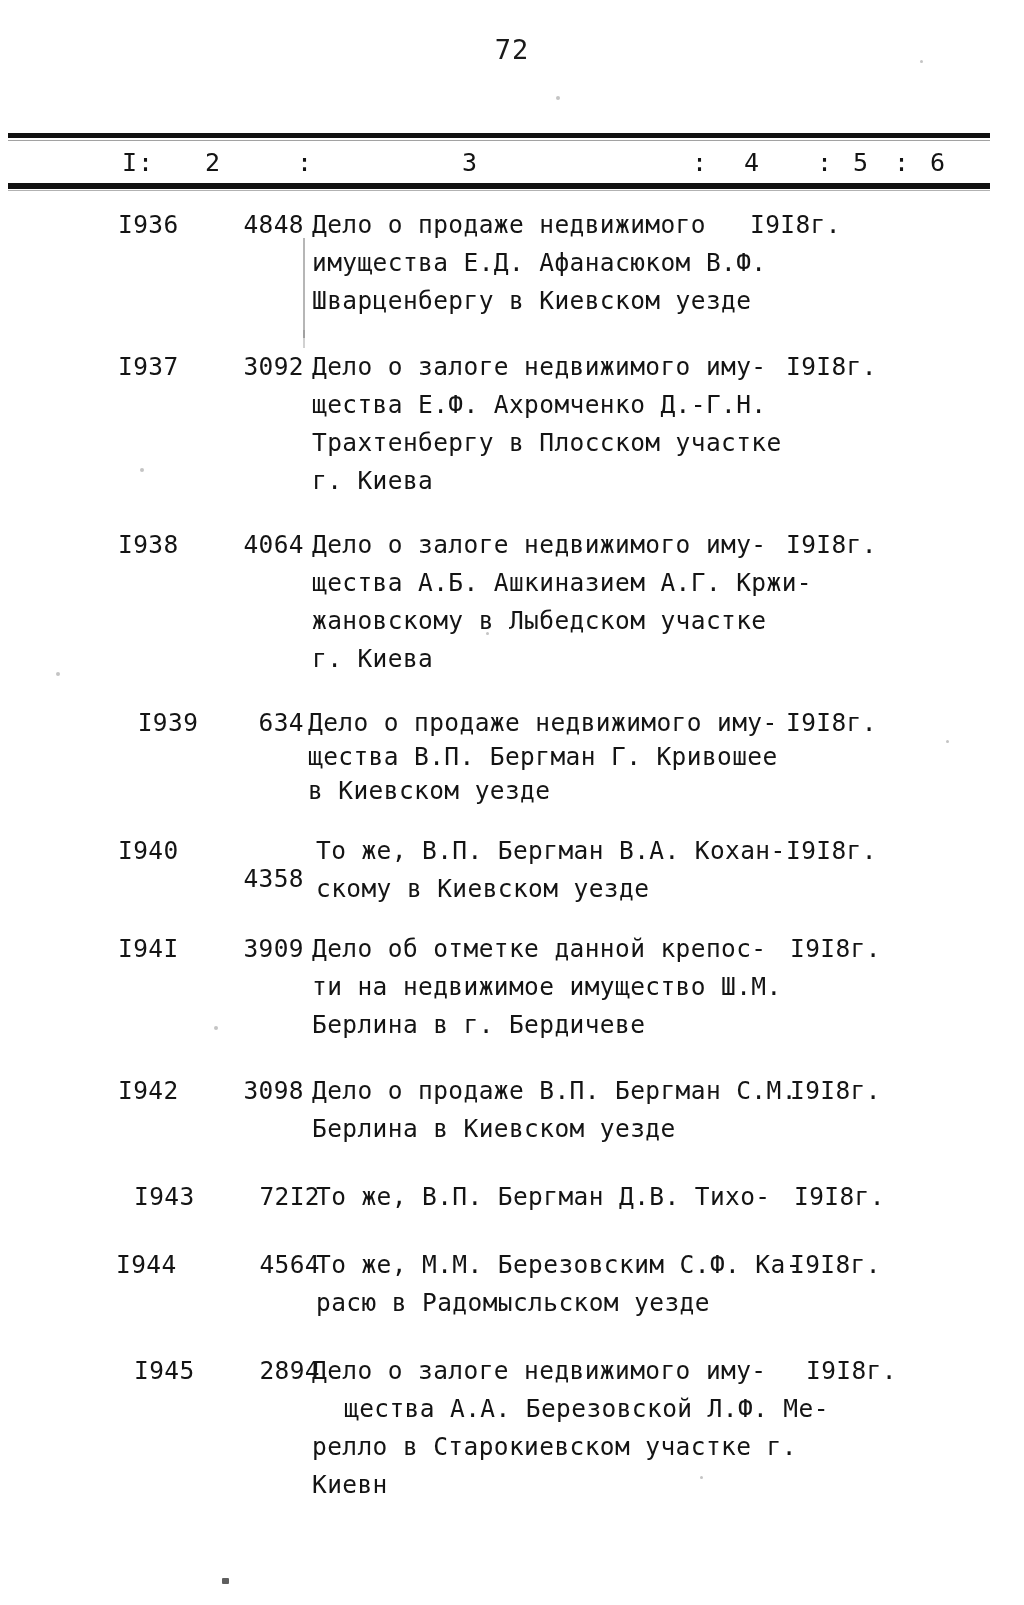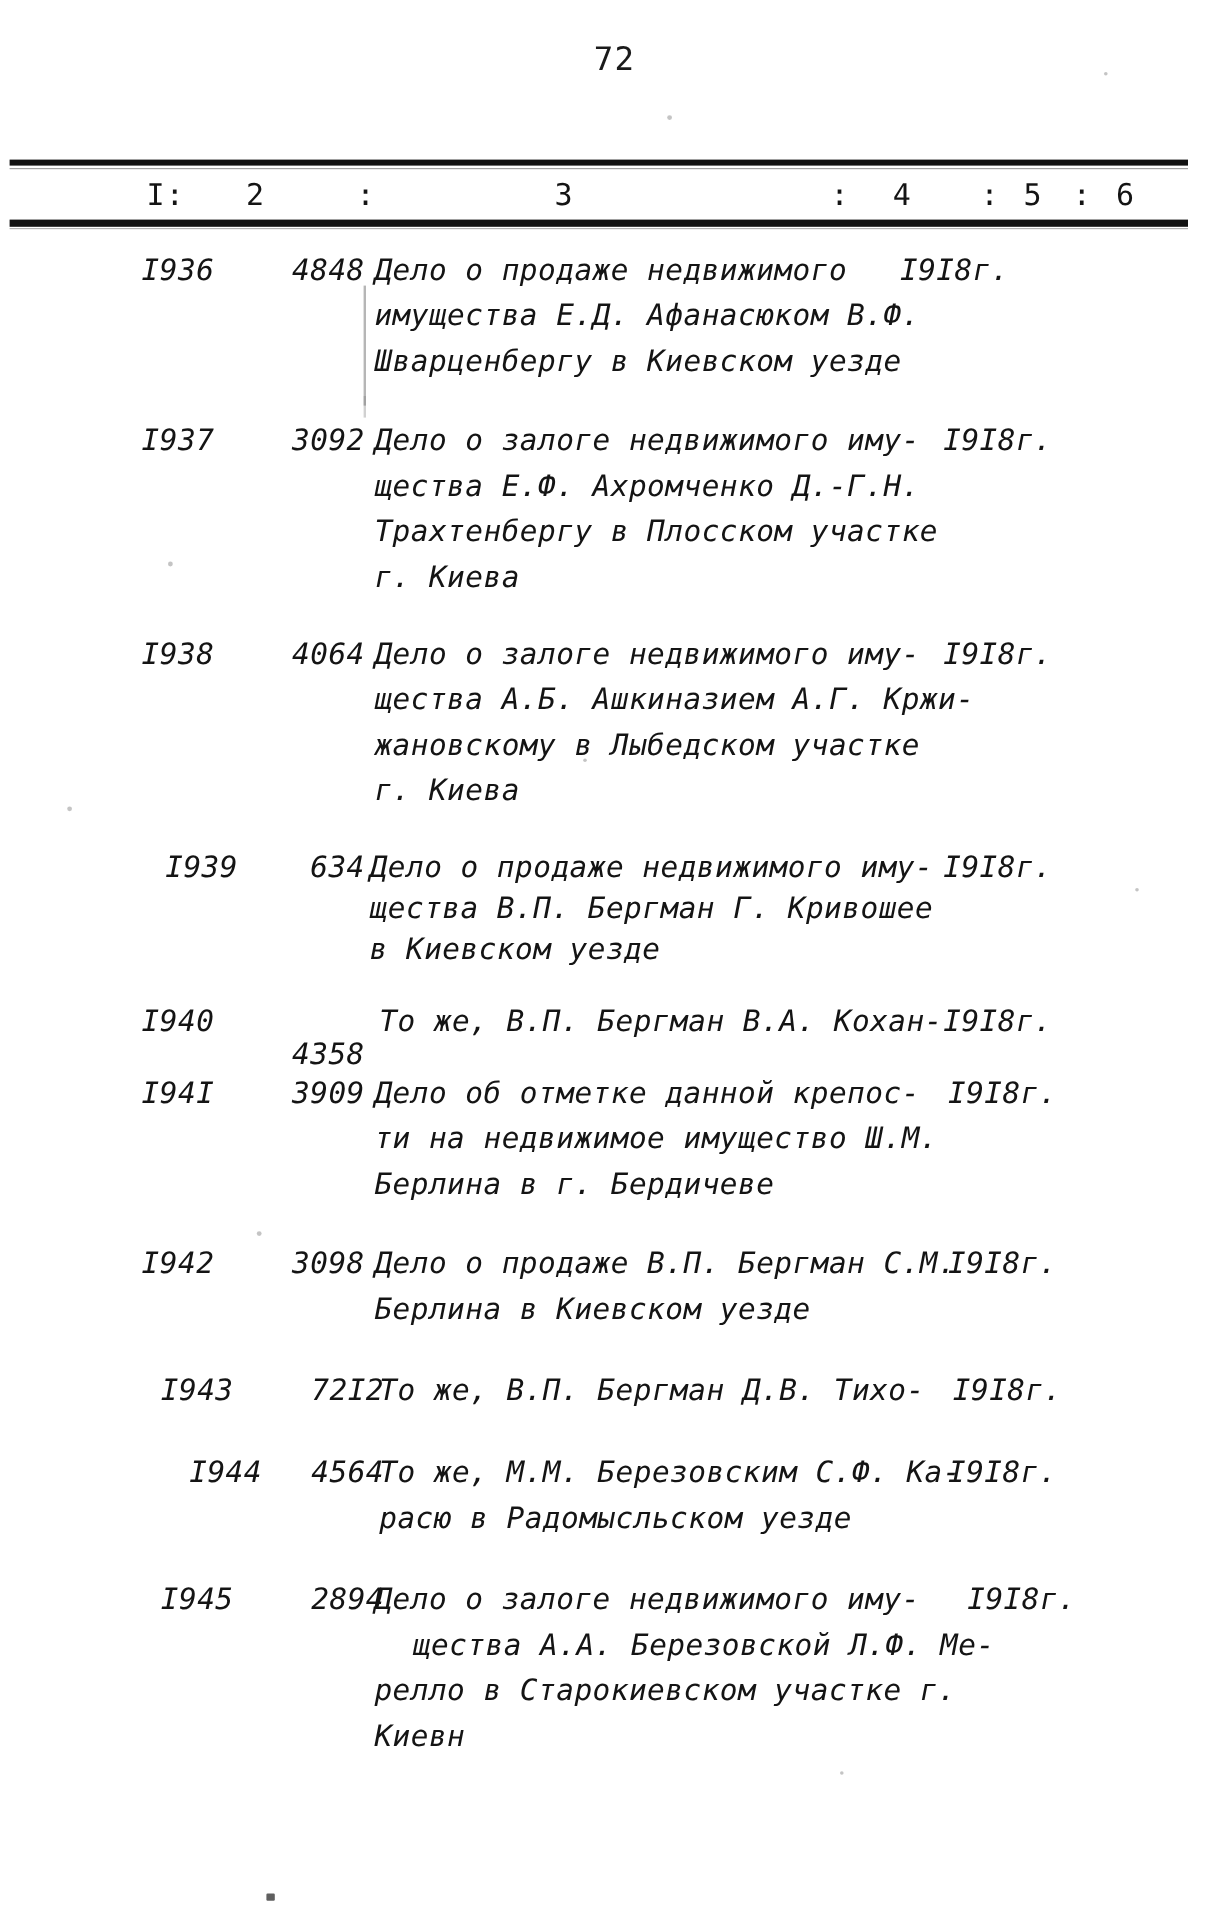--- a/index.html
+++ b/index.html
@@ -70,21 +70,20 @@
   
   .entries {
     position: absolute;
     top: 206px;
     left: 0;
     width: 1024px;
   }
   .entry {
     position: relative;
     width: 884px;
-    font-style: italic;
   }
   .eline {
     position: relative;
     height: 38px;
     line-height: 38px;
     font-size: 24.5px;
     white-space: pre;
     letter-spacing: 0.4px;
   }
   .eline.tight { height: 34px; line-height: 34px; }
@@ -192,35 +191,36 @@
       <div class="eline"><span class="c-desc" style="left: 312px;">жановскому в Лыбедском участке</span></div>
       <div class="eline"><span class="c-desc" style="left: 312px;">г. Киева</span></div>
     </div>
     <div class="entry" style="margin-top: 28px;">
       <div class="eline tight"><span class="c-num" style="left: 118px; text-align: center;">I939</span><span class="c-file" style="left: 196px;">634</span><span class="c-year" style="left: 762px;">I9I8г.</span><span class="c-desc" style="left: 308px;">Дело о продаже недвижимого иму-</span></div>
       <div class="eline tight"><span class="c-desc" style="left: 308px;">щества В.П. Бергман Г. Кривошее</span></div>
       <div class="eline tight"><span class="c-desc" style="left: 308px;">в Киевском уезде</span></div>
     </div>
     <div class="entry" style="margin-top: 24px;">
       <div class="eline"><span class="c-num" style="left: 118px;">I940</span><span class="c-file" style="left: 196px; margin-top: 28px;">4358</span><span class="c-year" style="left: 762px;">I9I8г.</span><span class="c-desc" style="left: 316px;">То же, В.П. Бергман В.А. Кохан-</span></div>
+      <div class="eline"><span class="c-desc" style="left: 316px;">скому в Киевском уезде</span></div>
     </div>
     <div class="entry" style="margin-top: 22px;">
       <div class="eline"><span class="c-num" style="left: 118px;">I94I</span><span class="c-file" style="left: 196px;">3909</span><span class="c-year" style="left: 766px;">I9I8г.</span><span class="c-desc" style="left: 312px;">Дело об отметке данной крепос-</span></div>
       <div class="eline"><span class="c-desc" style="left: 312px;">ти на недвижимое имущество Ш.М.</span></div>
       <div class="eline"><span class="c-desc" style="left: 312px;">Берлина в г. Бердичеве</span></div>
     </div>
     <div class="entry" style="margin-top: 28px;">
       <div class="eline"><span class="c-num" style="left: 118px;">I942</span><span class="c-file" style="left: 196px;">3098</span><span class="c-year" style="left: 766px;">I9I8г.</span><span class="c-desc" style="left: 312px;">Дело о продаже В.П. Бергман С.М.</span></div>
       <div class="eline"><span class="c-desc" style="left: 312px;">Берлина в Киевском уезде</span></div>
     </div>
     <div class="entry" style="margin-top: 30px;">
       <div class="eline"><span class="c-num" style="left: 134px;">I943</span><span class="c-file" style="left: 212px;">72I2</span><span class="c-year" style="left: 770px;">I9I8г.</span><span class="c-desc" style="left: 316px;">То же, В.П. Бергман Д.В. Тихо-</span></div>
     </div>
     <div class="entry" style="margin-top: 30px;">
-      <div class="eline"><span class="c-num" style="left: 138px; text-align: center;">I944</span><span class="c-file" style="left: 212px;">4564</span><span class="c-year" style="left: 766px;">I9I8г.</span><span class="c-desc" style="left: 316px;">То же, М.М. Березовским С.Ф. Ка-</span></div>
+      <div class="eline"><span class="c-num" style="left: 116px;">I944</span><span class="c-file" style="left: 212px;">4564</span><span class="c-year" style="left: 766px;">I9I8г.</span><span class="c-desc" style="left: 316px;">То же, М.М. Березовским С.Ф. Ка-</span></div>
       <div class="eline"><span class="c-desc" style="left: 316px;">расю в Радомысльском уезде</span></div>
     </div>
     <div class="entry" style="margin-top: 30px;">
       <div class="eline"><span class="c-num" style="left: 134px;">I945</span><span class="c-file" style="left: 212px;">2894</span><span class="c-year" style="left: 782px;">I9I8г.</span><span class="c-desc" style="left: 312px;">Дело о залоге недвижимого иму-</span></div>
       <div class="eline"><span class="c-desc" style="left: 312px; margin-left: 32px;">щества А.А. Березовской Л.Ф. Ме-</span></div>
       <div class="eline"><span class="c-desc" style="left: 312px;">релло в Старокиевском участке г.</span></div>
       <div class="eline"><span class="c-desc" style="left: 312px;">Киевн</span></div>
     </div>
   </div>
 

